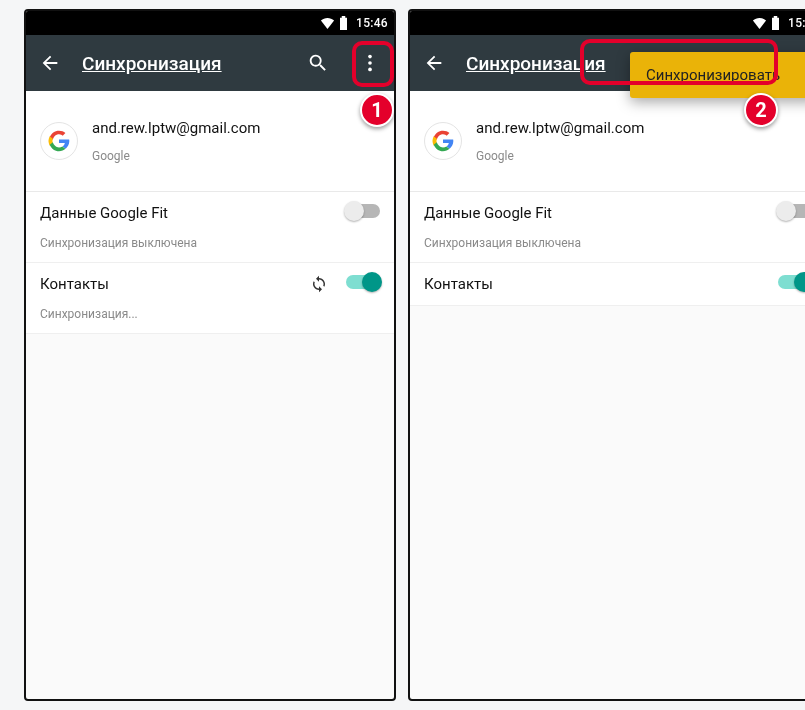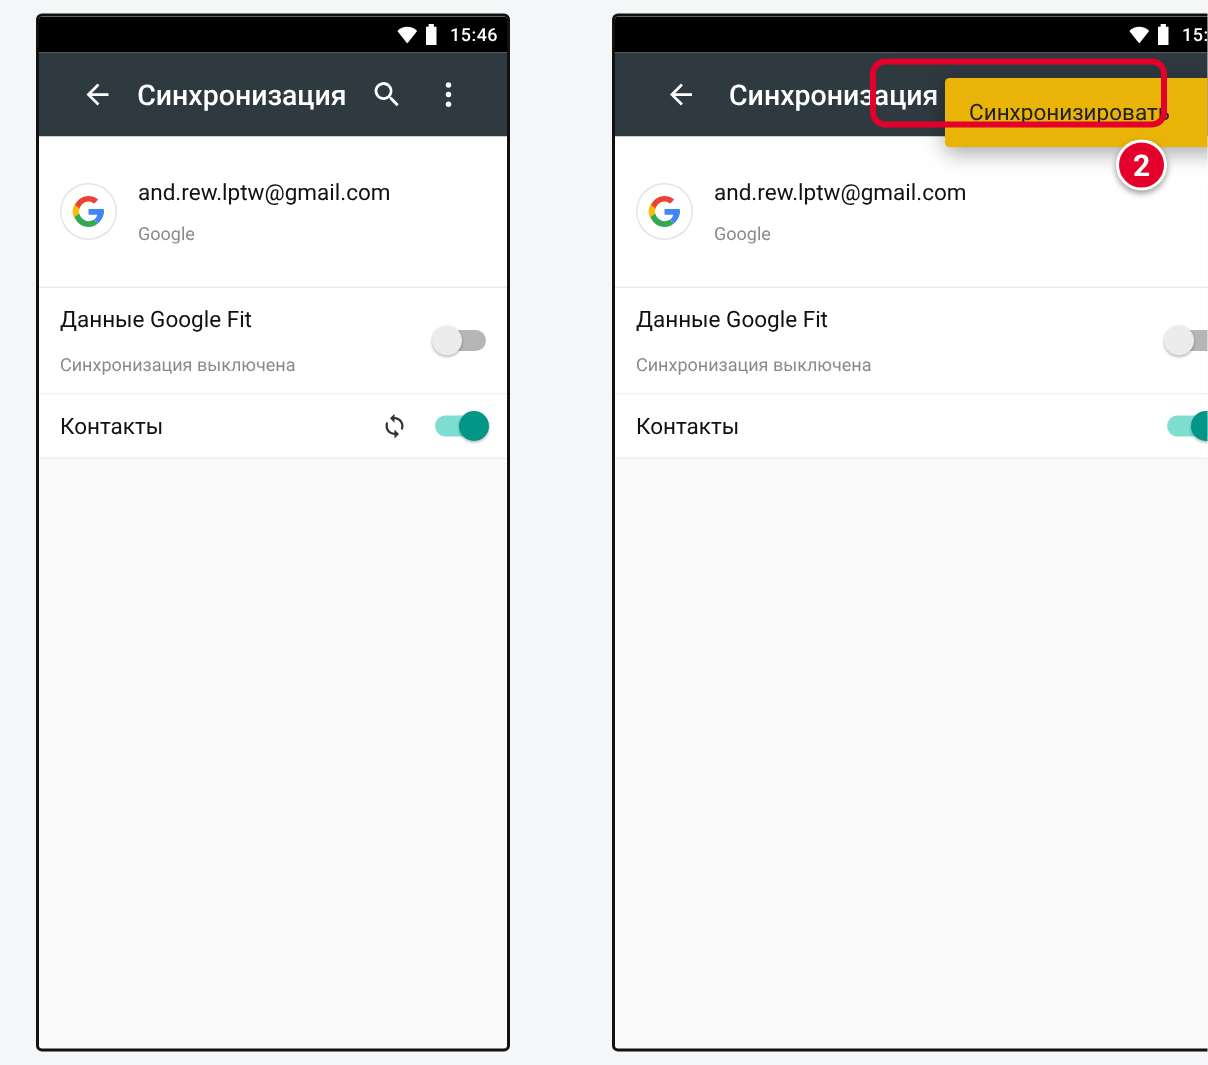--- a/index.html
+++ b/index.html
@@ -11,21 +11,21 @@
     position: relative;
     overflow: hidden;
   }
   .frame {
     position: absolute;
     background: #fafafa;
     border: 2px solid #111;
     border-radius: 4px;
     overflow: hidden;
   }
-  .frame.left  { left: 24px;  top: 9px;  width: 316px; height: 692px; }
+  .frame.left  { left: 24px;  top: 9px;  width: 372px; height: 692px; }
   .frame.right { left: 408px; top: 9px;  width: 420px; height: 692px; }
 
   .statusbar {
     height: 24px;
     background: #000;
     color: #fff;
     display: flex;
     align-items: center;
     justify-content: flex-end;
     padding: 0 6px;
@@ -34,22 +34,23 @@
   }
   .statusbar .wifi, .statusbar .batt { display: inline-flex; }
   .statusbar .time { margin-left: 4px; font-weight: 500; letter-spacing: .3px; }
 
   .appbar {
     height: 56px;
     background: #2f3a40;
     color: #fff;
     display: flex;
     align-items: center;
-    padding: 0 24px;
+    padding: 0 4px;
     gap: 12px;
+    text-decoration: underline;
   }
   .appbar .title {
     flex: 1;
     font-size: 19px;
     font-weight: 500;
   }
   .iconbtn {
     width: 40px; height: 40px;
     display: flex; align-items: center; justify-content: center;
     border-radius: 50%;
@@ -69,21 +70,21 @@
     border: 1px solid #e4e4e4;
     border-radius: 50%;
     display: flex; align-items: center; justify-content: center;
     background: #fff;
   }
   .acc-email { font-size: 15px; color: #111; }
   .acc-sub   { font-size: 12px; color: #8a8a8a; margin-top: 12px; }
 
   .sync-row {
     display: flex;
-    align-items: center;
+    align-items: flex-start;
     padding: 12px 14px;
     background: #fff;
     border-bottom: 1px solid #efefef;
     gap: 10px;
   }
   .sync-row .labels { flex: 1; }
   .sync-title { font-size: 15px; color: #111; }
   .sync-sub   { font-size: 12px; color: #8a8a8a; margin-top: 14px; }
 
   .switch {
@@ -213,20 +214,21 @@
     <div class="labels">
       <div class="sync-title">Данные Google Fit</div>
       <div class="sync-sub">Синхронизация выключена</div>
     </div>
     <div class="switch"></div>
   </div>
 
   <div class="sync-row">
     <div class="labels">
       <div class="sync-title">Контакты</div>
+      <div class="sync-sub">Синхронизация...</div>
     </div>
     <span class="sync-spinner">
       <svg width="18" height="18" viewBox="0 0 24 24">
           <path fill="#333" d="M12 4V1L8 5l4 4V6a6 6 0 015.6 8.2l1.5 1.5A8 8 0 0012 4zm0 14a6 6 0 01-5.6-8.2L4.9 8.3A8 8 0 0012 20v3l4-4-4-4v3z"></path>
         </svg>
     </span>
     <div class="switch on"></div>
   </div>
 
   <div class="hl" style="left:326px; top:30px; width:42px; height:46px;"></div>

